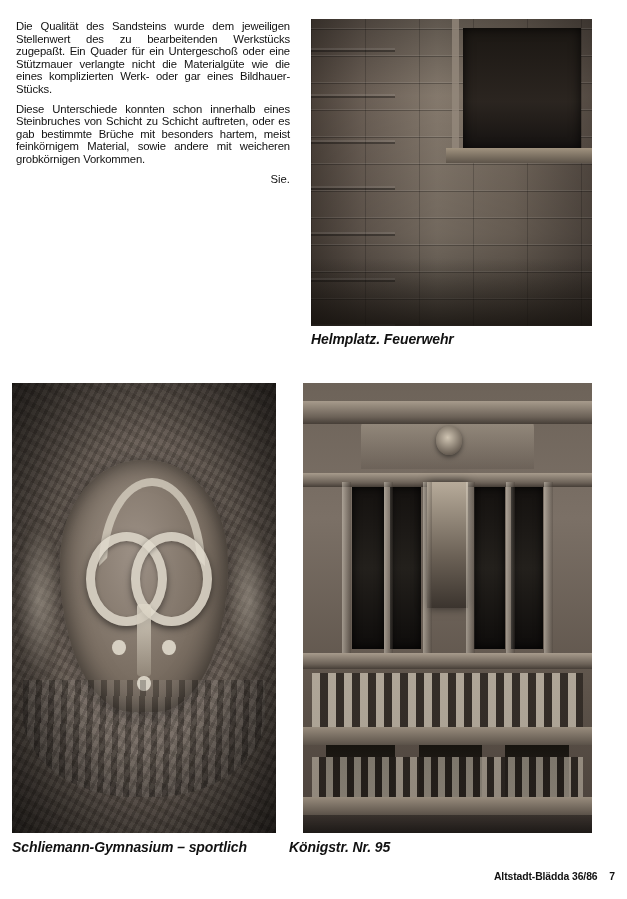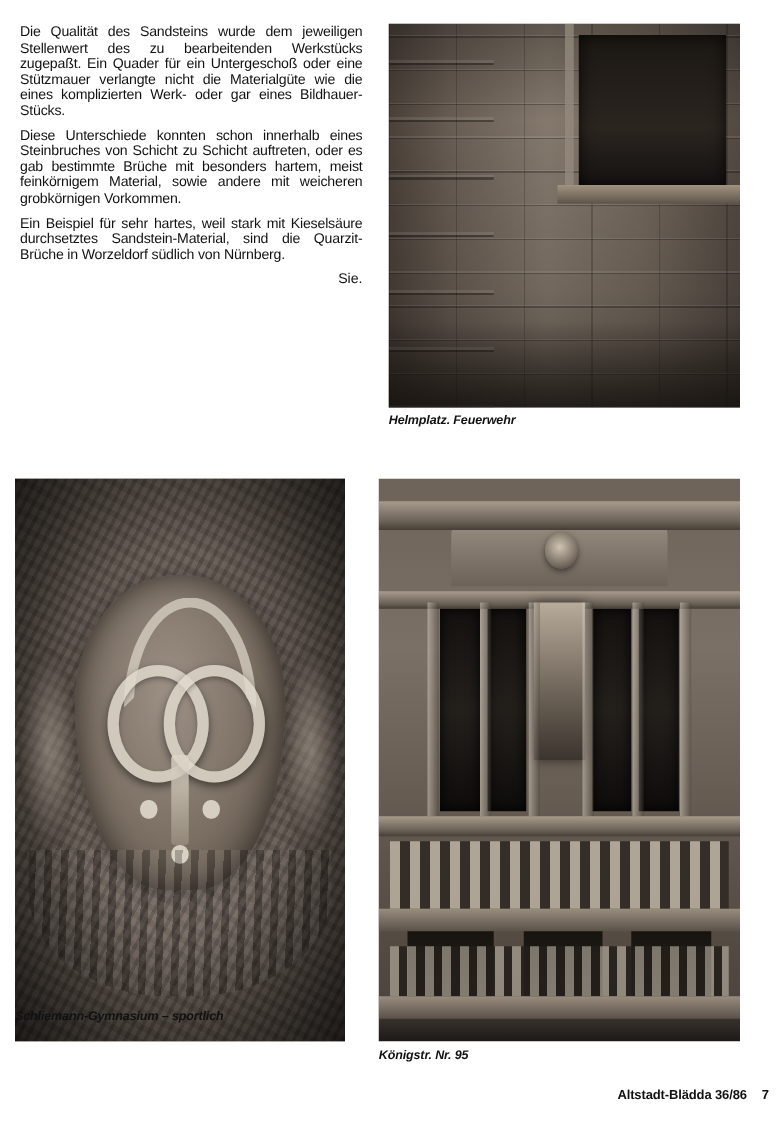--- a/index.html
+++ b/index.html
@@ -48,21 +48,21 @@
   }
 
   
   .photo {
     position: absolute;
     overflow: hidden;
     background: #6b6058;
   }
   .caption {
     position: absolute;
-    font-size: 10px;
+    font-size: 14px;
     font-style: italic;
     font-weight: 600;
     color: #111;
     letter-spacing: -0.1px;
     white-space: nowrap;
   }
 
   
   #photo-helmplatz {
     left: 311px;
@@ -347,22 +347,22 @@
     top: 80.5%;
     height: 12%;
     background: linear-gradient(180deg, #17140f, #2a251f);
   }
   #lw-1 { left: 8%; width: 24%; }
   #lw-2 { left: 40%; width: 22%; }
   #lw-3 { left: 70%; width: 22%; }
 
   
   #caption-helmplatz { left: 311px; top: 331px; }
-  #caption-schliemann { left: 12px; top: 808px; text-align: center; }
-  #caption-koenigstr { left: 303px; top: 839px; }
+  #caption-schliemann { left: 12px; top: 839px; text-align: center; }
+  #caption-koenigstr { left: 289px; top: 839px; }
 
   
   .footer {
     position: absolute;
     right: 12px;
     top: 871px;
     font-size: 10.4px;
     font-weight: 700;
     color: #111;
     letter-spacing: -0.1px;
@@ -373,21 +373,20 @@
   }
 </style>
 </head>
 <body>
 
 <div class="page">
 
   <div class="text-col">
     <p class="para">Die Qualität des Sandsteins wurde dem jeweiligen Stellenwert des zu bearbeitenden Werkstücks zugepaßt. Ein Quader für ein Untergeschoß oder eine Stützmauer verlangte nicht die Materialgüte wie die eines komplizierten Werk- oder gar eines Bildhauer-Stücks.</p>
     <p class="para">Diese Unterschiede konnten schon innerhalb eines Steinbruches von Schicht zu Schicht auftreten, oder es gab bestimmte Brüche mit besonders hartem, meist feinkörnigem Material, sowie andere mit weicheren grobkörnigen Vorkommen.</p>
-    <p class="para">Ein Beispiel für sehr hartes, weil stark mit Kieselsäure durchsetztes Sandstein-Material, sind die Quarzit-Brüche in Worzeldorf südlich von Nürnberg.</p>
     <div class="signature">Sie.</div>
   </div>
 
   <div class="photo" id="photo-helmplatz">
     <div class="stone-wall"></div>
     <div class="corner-quoins"></div>
     <div class="window-dark"></div>
     <div class="window-frame"></div>
     <div class="sill"></div>
     <div class="dark-bottom"></div>

